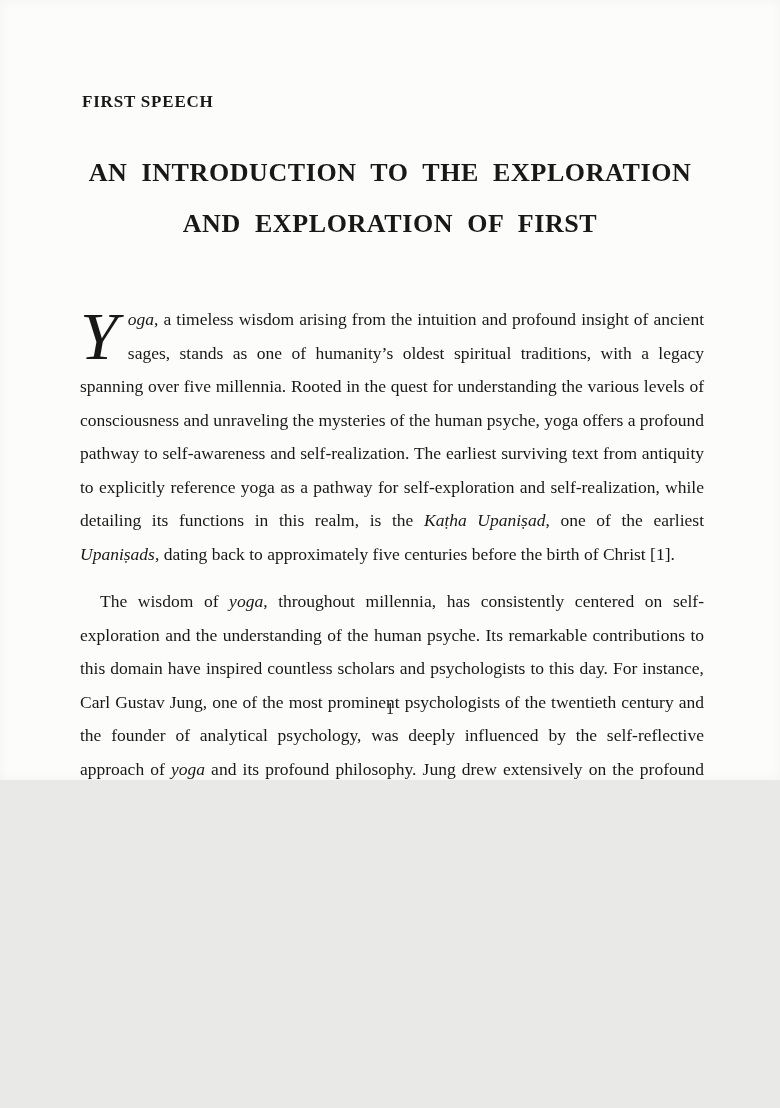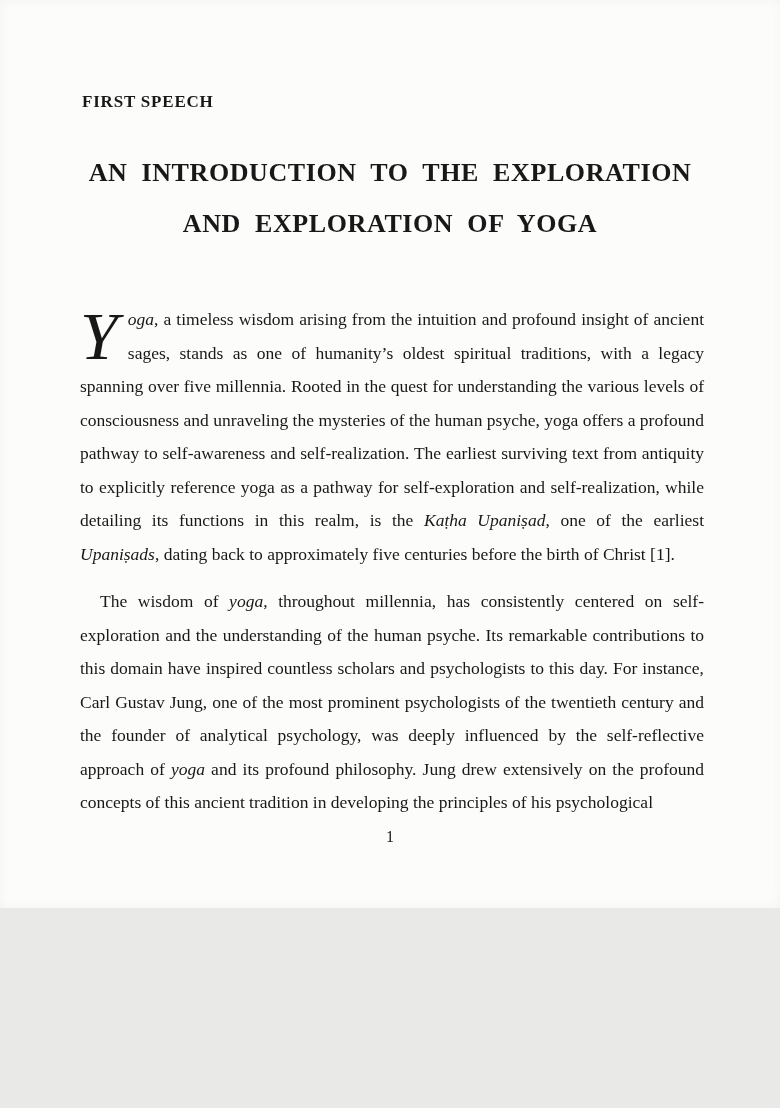--- a/index.html
+++ b/index.html
@@ -3,21 +3,21 @@
 <meta charset="utf-8">
 <style>
   html, body {
     margin: 0;
     padding: 0;
     background: #e9e9e7;
   }
   .page {
     position: relative;
     width: 780px;
-    height: 908px;
+    height: 780px;
     margin: 0 auto;
     background: #fcfcfa;
     box-shadow: inset 0 0 12px rgba(0,0,0,0.04);
     font-family: "Liberation Serif", "DejaVu Serif", serif;
     color: #181818;
     overflow: hidden;
   }
   .speech-label {
     position: absolute;
     top: 92px;
@@ -75,21 +75,21 @@
 </style>
 </head>
 <body>
 
 <div class="page">
 
   <div class="speech-label">FIRST SPEECH</div>
 
   <h1 class="chapter-title">
     <span class="title-line">AN INTRODUCTION TO THE EXPLORATION</span>
-    <span class="title-line">AND EXPLORATION OF YOGA</span>
+    <span class="title-line">AND EXPLORATION OF FIRST</span>
   </h1>
 
   <div class="body-text">
 
     <p class="paragraph"><span class="drop-cap">Y</span><span><span style="font-style: italic;">oga</span><span>, a timeless wisdom arising from the intuition and profound insight of ancient sages, stands as one of humanity’s oldest spiritual traditions, with a legacy spanning over five millennia. Rooted in the quest for understanding the various levels of consciousness and unraveling the mysteries of the human psyche, yoga offers a profound pathway to self-awareness and self-realization. The earliest surviving text from antiquity to explicitly reference yoga as a pathway for self-exploration and self-realization, while detailing its functions in this realm, is the </span><span style="font-style: italic;">Kaṭha Upaniṣad</span><span>, one of the earliest </span><span style="font-style: italic;">Upaniṣads</span><span>, dating back to approximately five centuries before the birth of Christ [1].</span></span></p>
 
     <p class="paragraph indented"><span>The wisdom of </span><span style="font-style: italic;">yoga</span><span>, throughout millennia, has consistently centered on self-exploration and the understanding of the human psyche. Its remarkable contributions to this domain have inspired countless scholars and psychologists to this day. For instance, Carl Gustav Jung, one of the most prominent psychologists of the twentieth century and the founder of analytical psychology, was deeply influenced by the self-reflective approach of </span><span style="font-style: italic;">yoga</span><span> and its profound philosophy. Jung drew extensively on the profound concepts of this ancient tradition in developing the principles of his psychological</span></p>
 
   </div>
 

